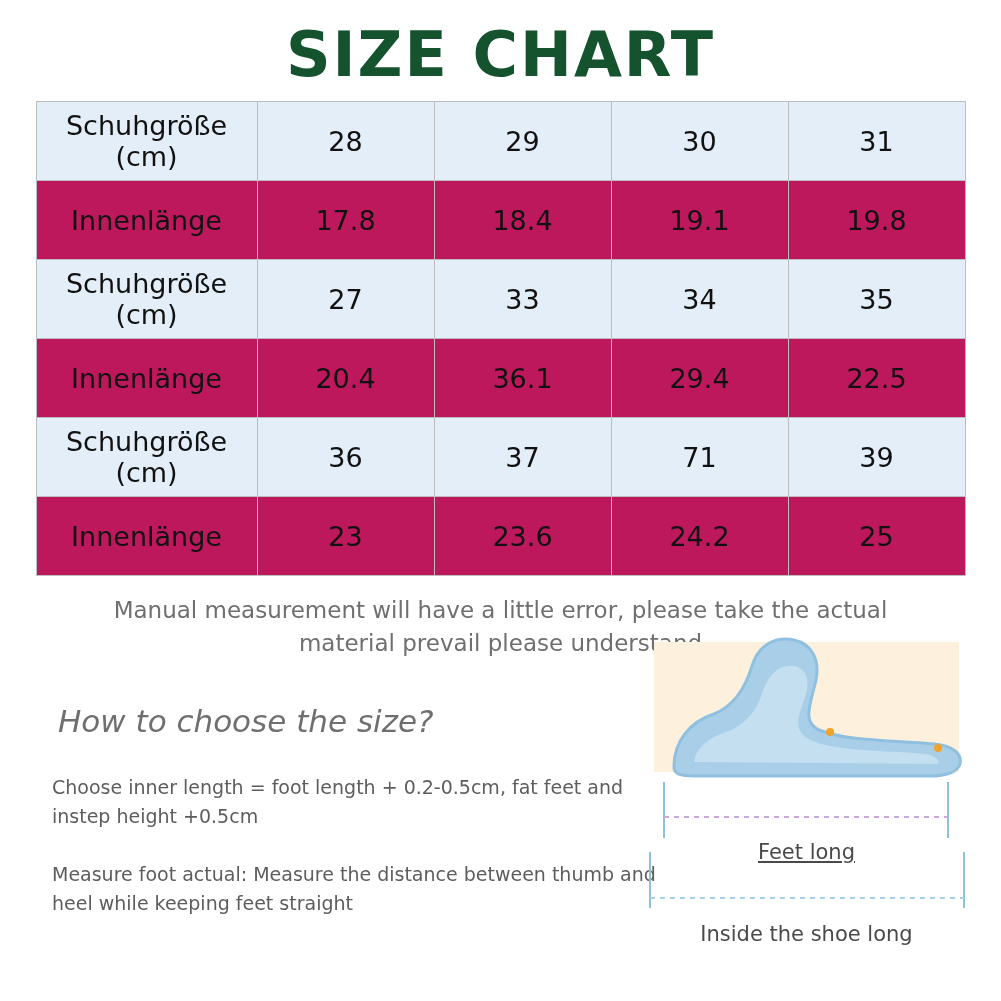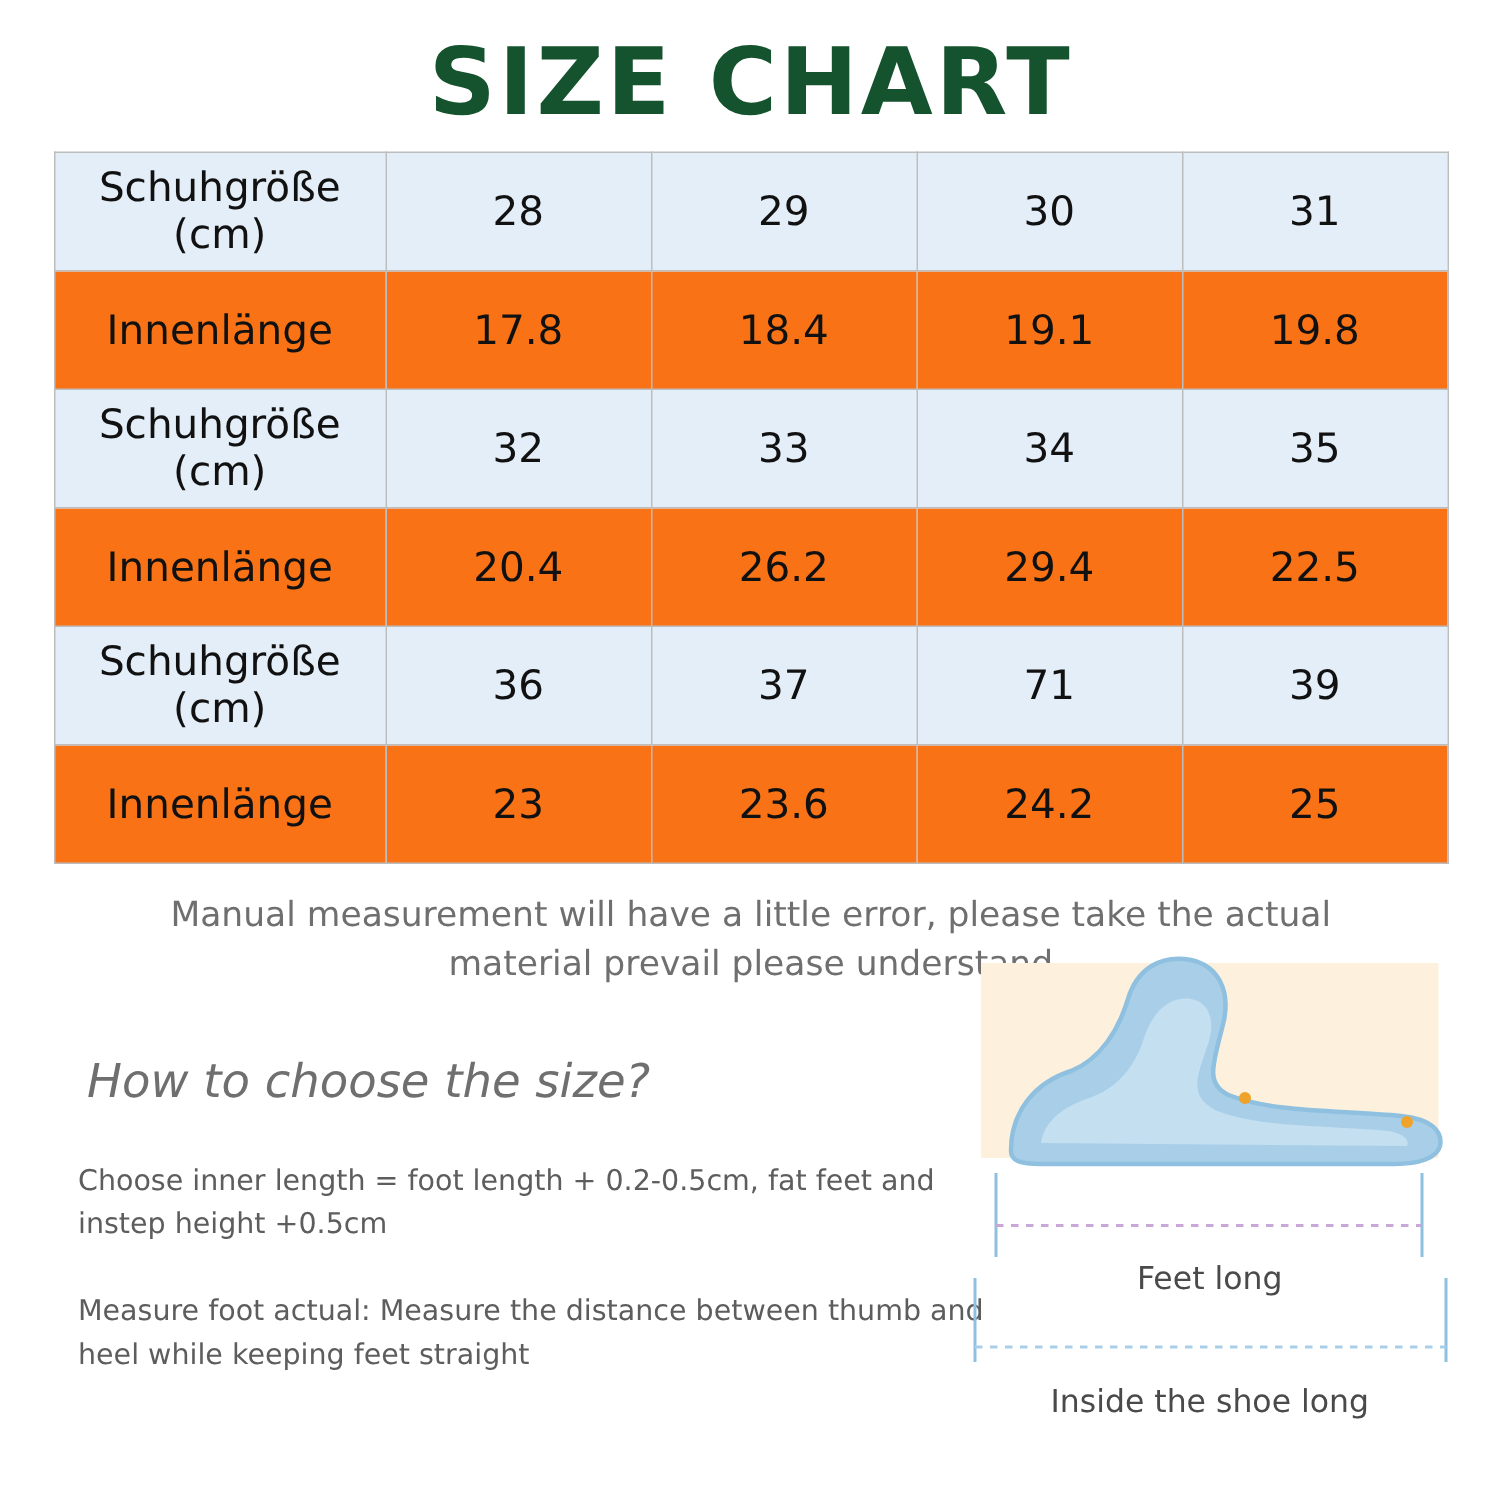--- a/index.html
+++ b/index.html
@@ -50,21 +50,21 @@
   td.label-cell {
     width: 208px;
     font-size: 23px;
     line-height: 1.15;
     padding: 2px 6px;
   }
   tr.shaded td {
     background: #e4eef8;
   }
   tr.plain td {
-    background: #f97316;
+    background: #be185d;
     margin-top: 12px;
   }
   td.value-cell {
     font-size: 30px;
   }
   .note {
     text-align: center;
     color: #6f6f6f;
     font-size: 23px;
     line-height: 1.45;
@@ -99,21 +99,21 @@
   }
   .diagram svg { display: block; }
   .diagram-label {
     position: absolute;
     color: #4a4a4a;
     font-size: 21px;
     font-family: "DejaVu Sans", sans-serif;
     text-align: center;
     width: 100%;
   }
-  .lbl-feet { top: 238px; }
+  .lbl-feet { top: 238px; text-decoration: underline; }
   .lbl-inside { top: 320px; }
 </style>
 </head>
 <body>
 
 <div class="page">
 
   <div class="title">SIZE CHART</div>
 
   <table class="size-table">
@@ -127,29 +127,29 @@
       </tr>
       <tr class="plain">
         <td class="label-cell">Innenlänge</td>
         <td class="value-cell">17.8</td>
         <td class="value-cell">18.4</td>
         <td class="value-cell">19.1</td>
         <td class="value-cell">19.8</td>
       </tr>
       <tr class="shaded">
         <td class="label-cell"><span>Schuhgröße</span><br><span>(cm)</span></td>
-        <td class="value-cell">32</td>
+        <td class="value-cell">27</td>
         <td class="value-cell">33</td>
         <td class="value-cell">34</td>
         <td class="value-cell">35</td>
       </tr>
       <tr class="plain">
         <td class="label-cell">Innenlänge</td>
         <td class="value-cell">20.4</td>
-        <td class="value-cell">26.2</td>
+        <td class="value-cell">36.1</td>
         <td class="value-cell">29.4</td>
         <td class="value-cell">22.5</td>
       </tr>
       <tr class="shaded">
         <td class="label-cell"><span>Schuhgröße</span><br><span>(cm)</span></td>
         <td class="value-cell">36</td>
         <td class="value-cell">37</td>
         <td class="value-cell">71</td>
         <td class="value-cell">39</td>
       </tr>

